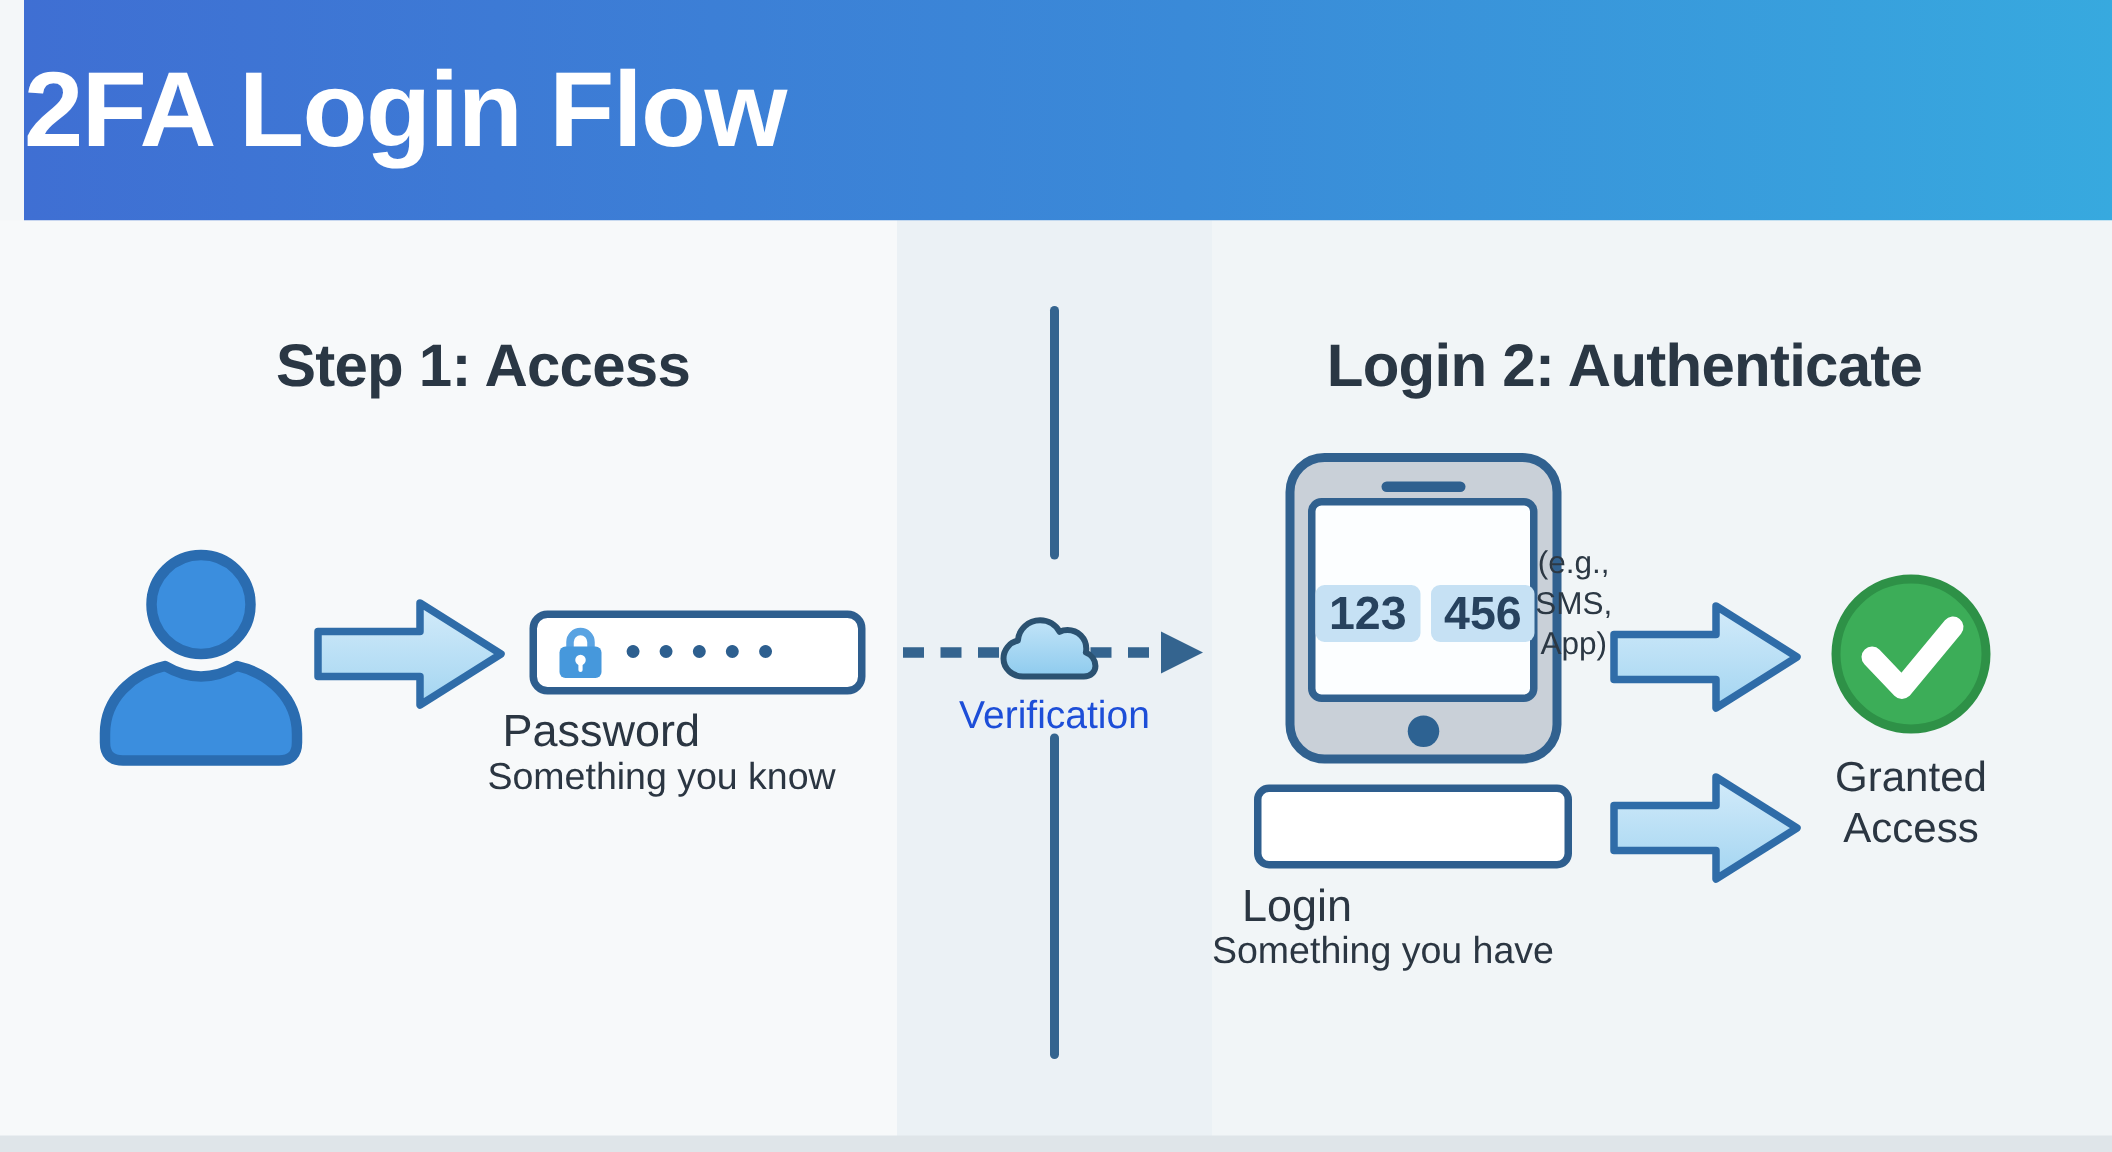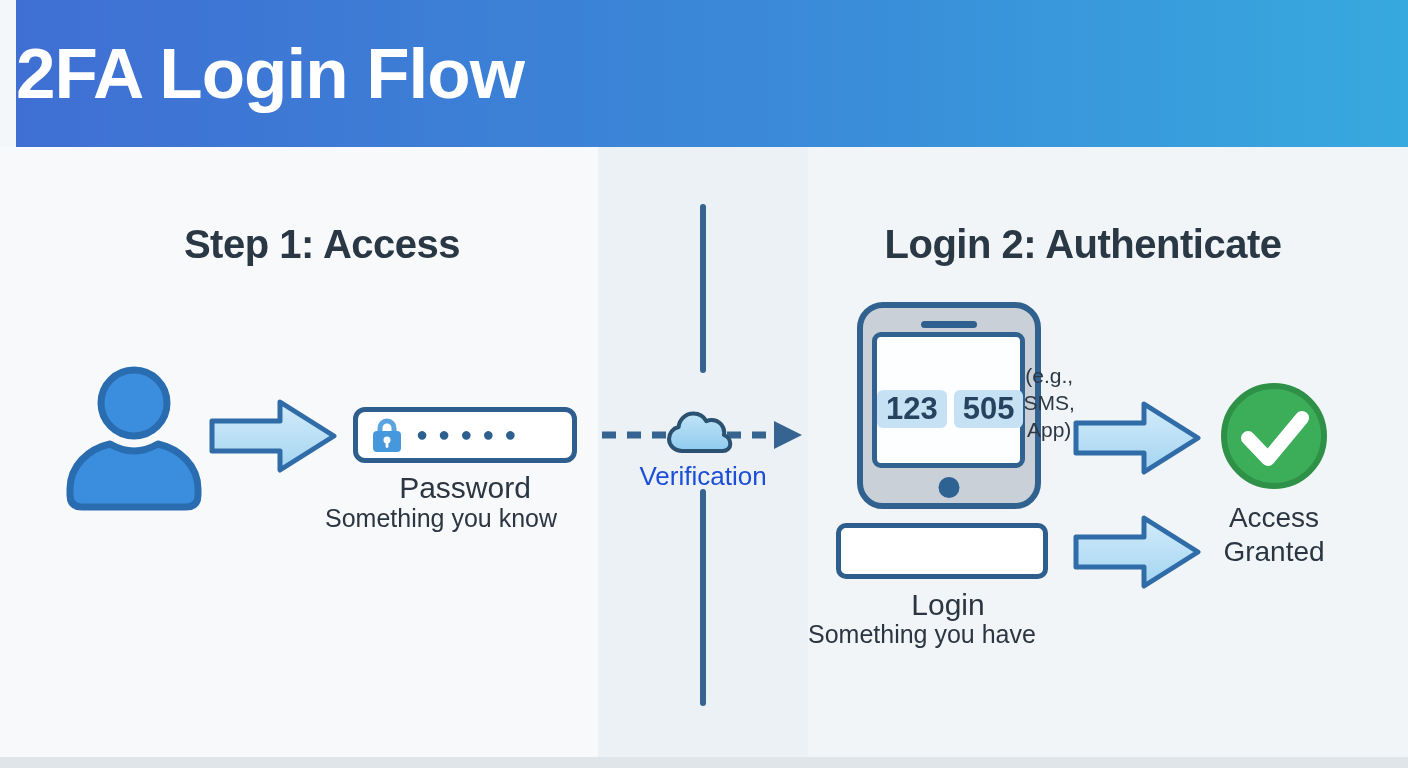--- a/index.html
+++ b/index.html
@@ -21,21 +21,21 @@
   
   .band{top:147px;height:621px;}
   .band-left{left:0;width:598px;background:#f7f9fa;}
   .band-mid{left:598px;width:210px;background:#ebf1f5;}
   .band-right{left:808px;width:600px;background:#f1f5f7;}
   .bottom-strip{left:0;top:757px;width:1408px;height:11px;background:#dfe5e9;}
   
   .step-heading{
     font-size:40px;font-weight:700;color:#2a3744;text-align:center;letter-spacing:-.5px;
   }
-  .label-main{font-size:30px;color:#2b3642;text-align:center;}
+  .label-main{font-size:30px;color:#2b3642;text-align:left;}
   .label-sub{font-size:25px;color:#2b3642;text-align:left;}
   
   .field-box{
     background:#ffffff;border:5px solid #2e5e8e;border-radius:12px;
     box-sizing:border-box;display:flex;align-items:center;
   }
   .pw-box{left:353px;top:407px;width:224px;height:56px;padding-left:14px;}
   .code-box{left:836px;top:523px;width:212px;height:56px;border-radius:10px;justify-content:center;}
   .pw-dots{
     font-size:20px;letter-spacing:10px;color:#2d5f8f;margin-left:14px;
@@ -138,21 +138,21 @@
   </svg>
   <div class="abs verify-label">Verification</div>
 
   <div class="abs step-heading" style="left:853px;top:222px;width:460px;">Login 2: Authenticate</div>
 
   <div class="abs phone">
     <div class="abs phone-speaker"></div>
     <div class="abs phone-screen">
       <div class="chip-row">
         <span class="otp-chip">123</span>
-        <span class="otp-chip">505</span>
+        <span class="otp-chip">456</span>
       </div>
       <div class="screen-caption">
         <div>(e.g., SMS, App)</div>
       </div>
     </div>
     <div class="abs phone-home"></div>
   </div>
 
   <div class="abs field-box code-box">
     <span></span>
@@ -165,17 +165,17 @@
   </svg>
   <svg class="abs" style="left:1072px;top:512px;" width="132" height="80" viewBox="0 0 132 80">
     <polygon points="4,25 72,25 72,6 126,40 72,74 72,55 4,55" fill="url(#arrowGrad)" stroke="#2f6ca8" stroke-width="5" stroke-linejoin="round"></polygon>
   </svg>
 
   <svg class="abs" style="left:1218px;top:380px;" width="112" height="112" viewBox="0 0 112 112">
     <circle cx="56" cy="56" r="50" fill="#3cad58" stroke="#2e9147" stroke-width="6"></circle>
     <path d="M30,58 L50,79 L84,38" fill="none" stroke="#ffffff" stroke-width="14" stroke-linecap="round" stroke-linejoin="round"></path>
   </svg>
   <div class="abs access-label">
+    <span>Granted</span>
     <span>Access</span>
-    <span>Granted</span>
   </div>
 
 </div>
 
 </body></html>

